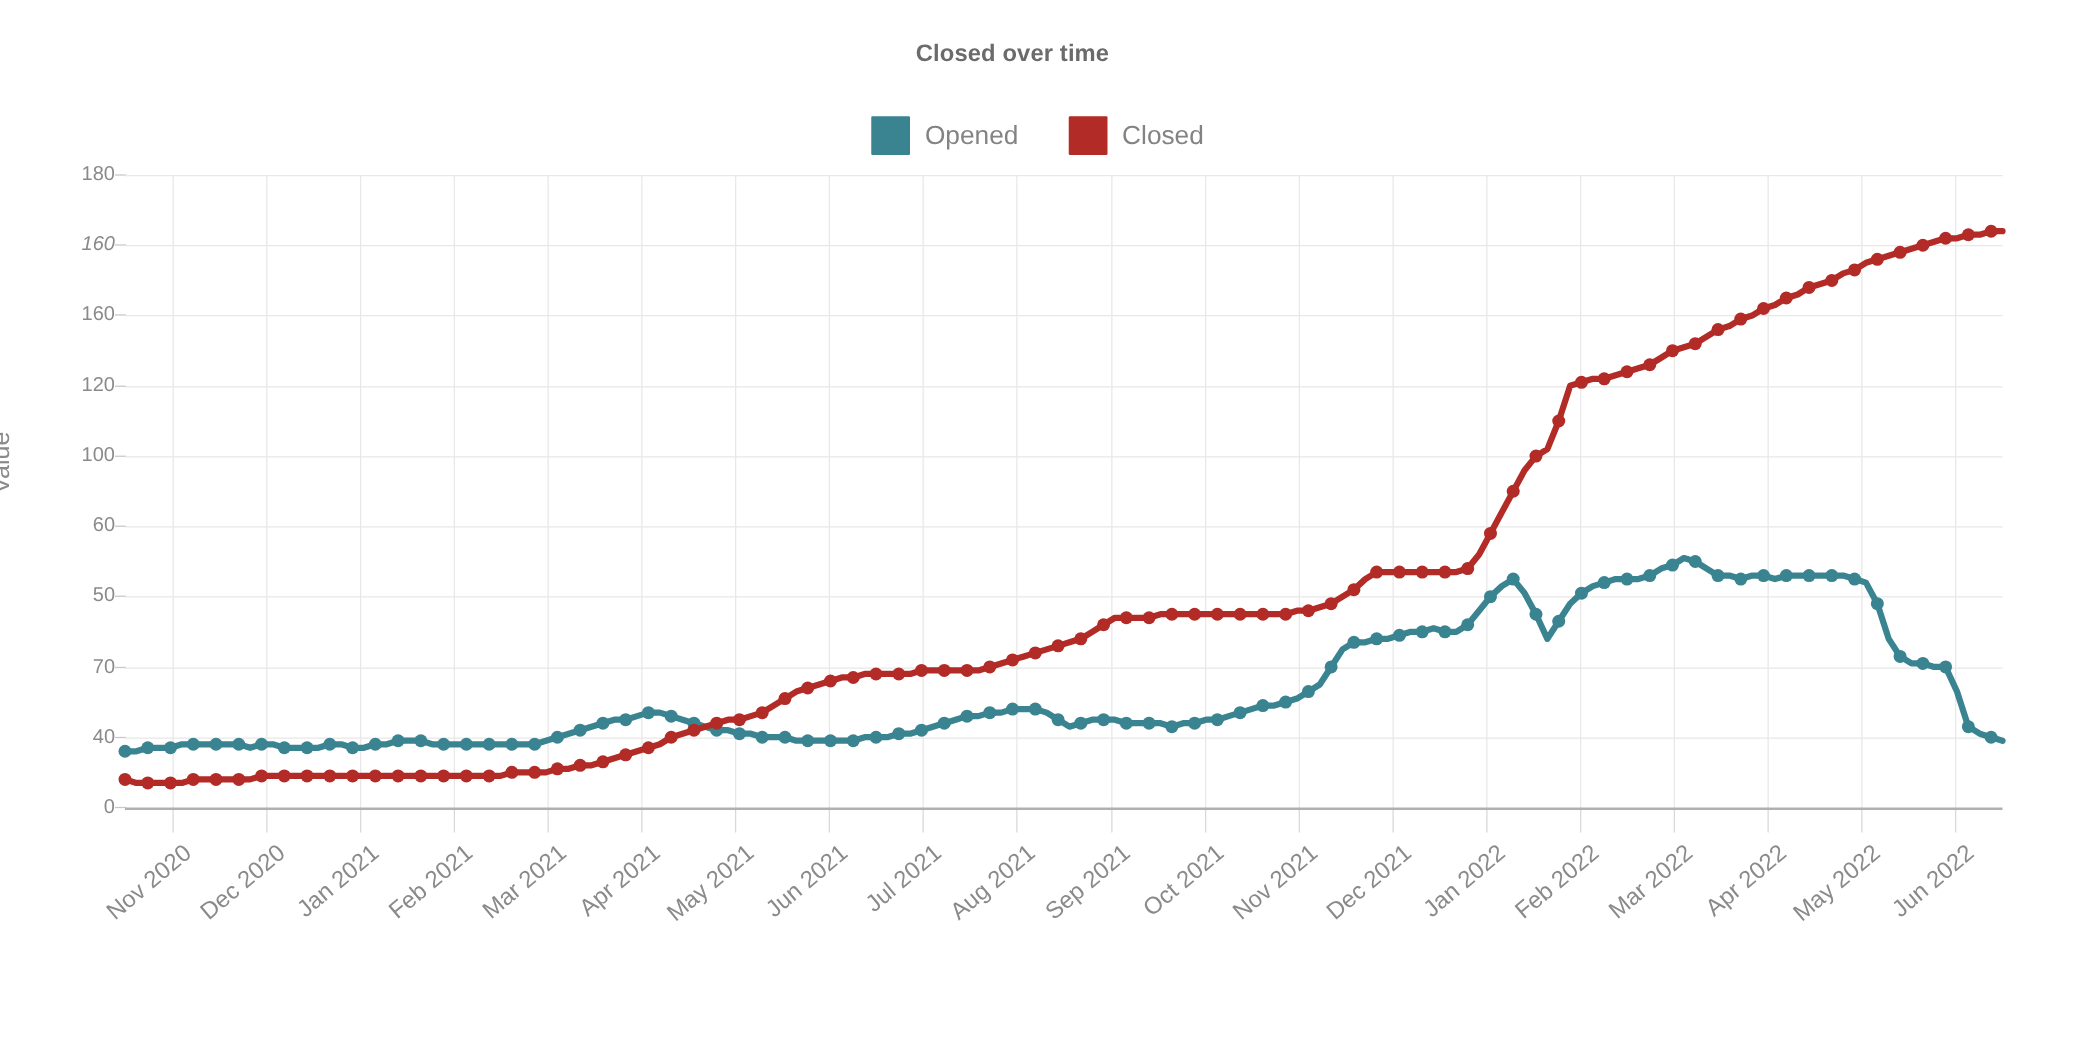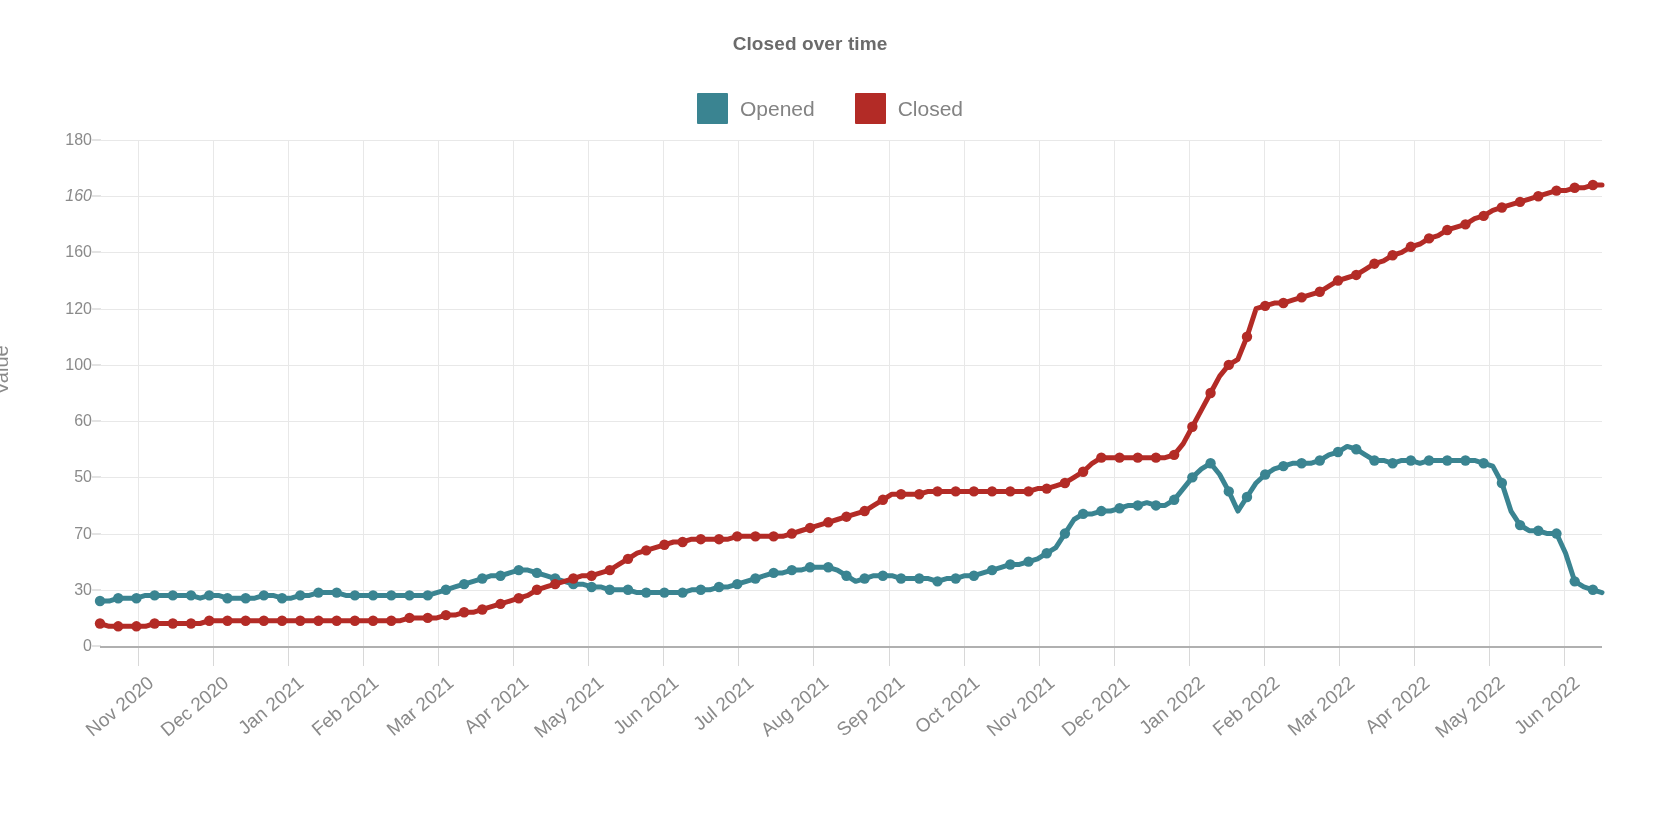--- a/index.html
+++ b/index.html
@@ -160,21 +160,21 @@
         <span class="legend-swatch" style="background: rgb(179, 43, 38);"></span>
         <span class="legend-label">Closed</span>
       </div>
     </div>
 
   <div class="ylabel-title">Value</div>
 
   <div id="yticks-container">
       <div class="ytick" style="top: 646px;">0</div>
       <div class="ytick-dash" style="top: 646px;"></div>
-      <div class="ytick" style="top: 589.778px;">30</div>
+      <div class="ytick" style="top: 589.778px;">40</div>
       <div class="ytick-dash" style="top: 589.778px;"></div>
       <div class="ytick" style="top: 533.556px;">70</div>
       <div class="ytick-dash" style="top: 533.556px;"></div>
       <div class="ytick" style="top: 477.333px;">50</div>
       <div class="ytick-dash" style="top: 477.333px;"></div>
       <div class="ytick" style="top: 421.111px;">60</div>
       <div class="ytick-dash" style="top: 421.111px;"></div>
       <div class="ytick" style="top: 364.889px;">100</div>
       <div class="ytick-dash" style="top: 364.889px;"></div>
       <div class="ytick" style="top: 308.667px;">120</div>

